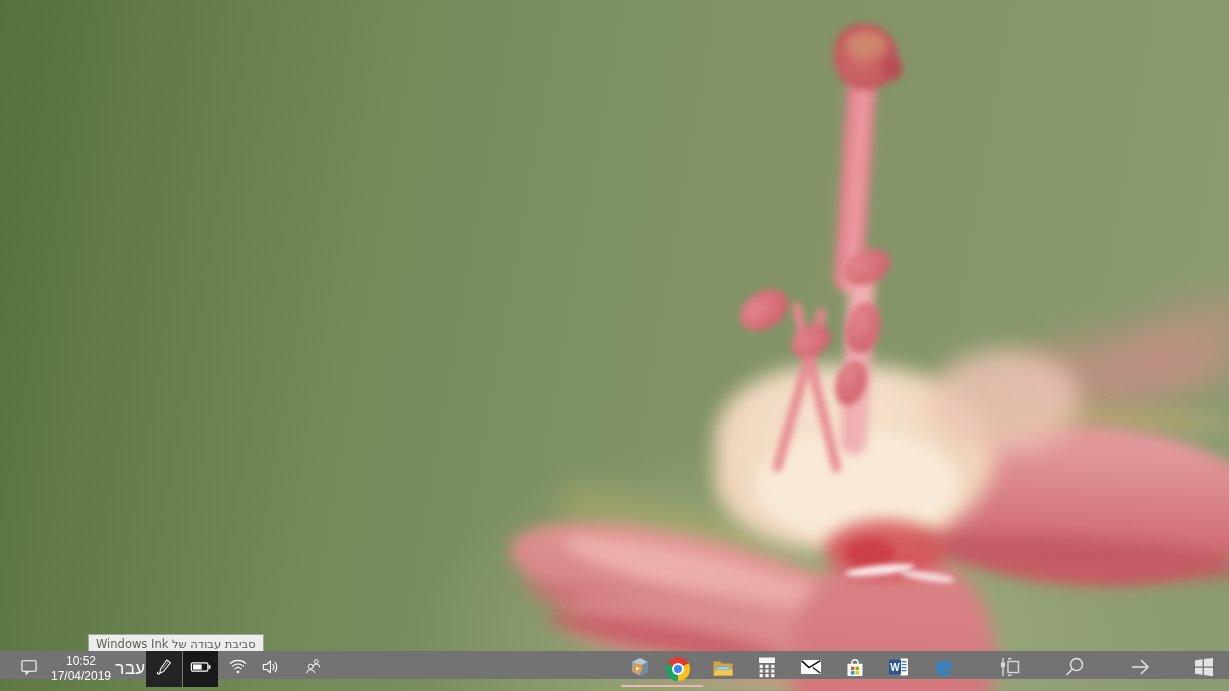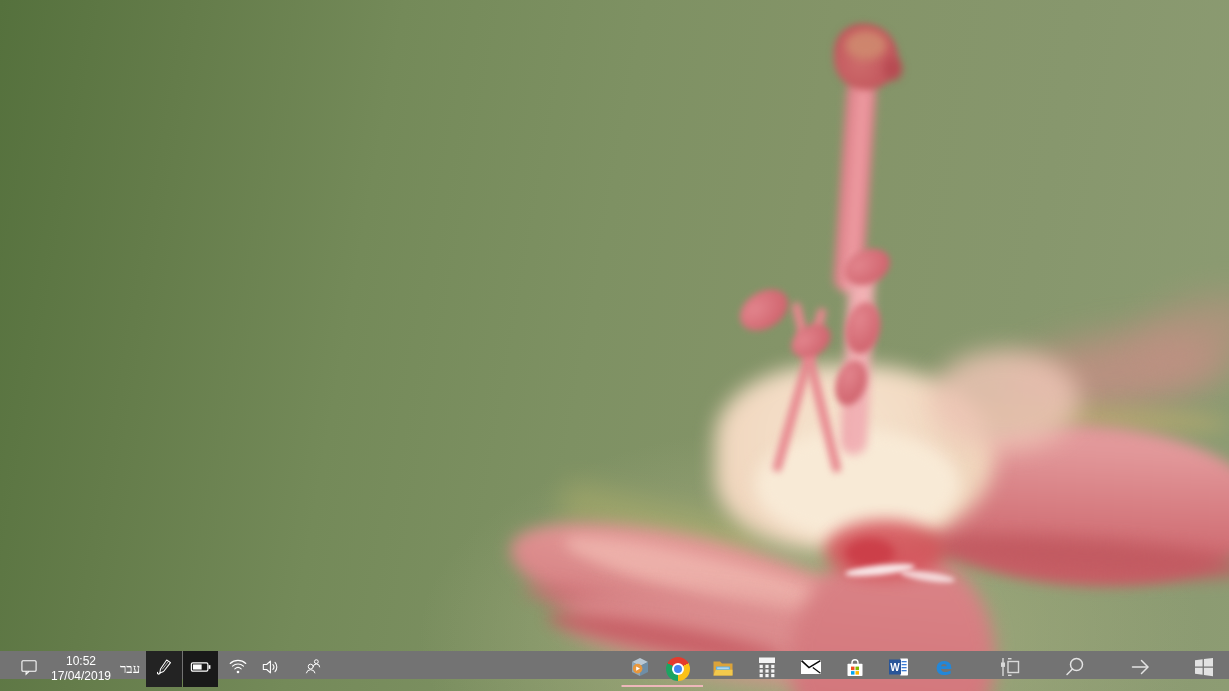--- a/index.html
+++ b/index.html
@@ -60,22 +60,22 @@
      background:#ebeeea;border:1px solid #a0a59d;color:#5a5f58;font-size:11.5px;
      line-height:19px;padding:0 7px;direction:rtl;white-space:nowrap;
      font-family:"DejaVu Sans","Liberation Sans",sans-serif;}
   
   .taskbar{position:absolute;left:0;bottom:12px;width:1229px;height:28px;background:#737373;}
   .taskbar .abs{position:absolute;}
   .tray-btn{display:flex;align-items:center;justify-content:center;}
   .ink-btn{left:146px;top:0;width:36px;height:36px;background:#232323;}
   .bat-btn{left:183px;top:0;width:35px;height:36px;background:#191919;}
   .clock{left:46px;top:3px;width:70px;color:#fff;font-size:12px;text-align:center;line-height:15px;}
-  .lang{left:116px;top:0;width:28px;height:36px;color:#fff;font-size:13px;display:flex;align-items:center;justify-content:center;
-        font-family:Liberation Serif, serif;}
+  .lang{left:116px;top:0;width:28px;height:36px;color:#fff;font-size:17px;display:flex;align-items:center;justify-content:center;
+        font-family:Liberation Mono, monospace;}
   .appbtn{top:0;width:44px;height:36px;display:flex;align-items:center;justify-content:center;}
   .underline{display:none;position:absolute;bottom:0;left:50%;transform:translateX(-50%);
              width:37px;height:2.5px;background:#eeb7ba;}
   .underline.on{display:block;}
   .underline.wide{width:50px;}
   .chrome-ball{width:24px;height:24px;border-radius:50%;position:relative;
      background:conic-gradient(from 60deg,#fbc116 0 120deg,#1da462 120deg 240deg,#e33b2e 240deg 360deg);}
   .chrome-ball::before{content:"";position:absolute;left:6px;top:6px;width:12px;height:12px;border-radius:50%;background:#fff;}
   .chrome-ball::after{content:"";position:absolute;left:8px;top:8px;width:8px;height:8px;border-radius:50%;background:#4285f4;}
 </style>
@@ -111,20 +111,21 @@
     <div class="fil2"></div>
     <div class="blob anther a1"></div>
     <div class="blob anther a2"></div>
     <div class="blob anther a3"></div>
     <div class="blob anther a4"></div>
     <div class="blob anther a5"></div>
     <div class="blob spec1"></div>
     <div class="blob spec2"></div>
   </div>
 
+  <div class="tooltip">סביבת עבודה של Windows Ink</div>
 
   <div class="taskbar">
 
     <div class="abs tray-btn" style="left:12px;top:0;width:34px;height:36px;">
       <span>
         <svg width="20" height="20" viewBox="0 0 24 24">
           <rect x="3.5" y="4.5" width="17" height="12.5" rx="1.2" fill="none" stroke="#fff" stroke-width="1.3"></rect>
           <path d="M8.5 17.2 v3.4 l3.6 -3.4" fill="none" stroke="#fff" stroke-width="1.3"></path>
         </svg>
       </span>

